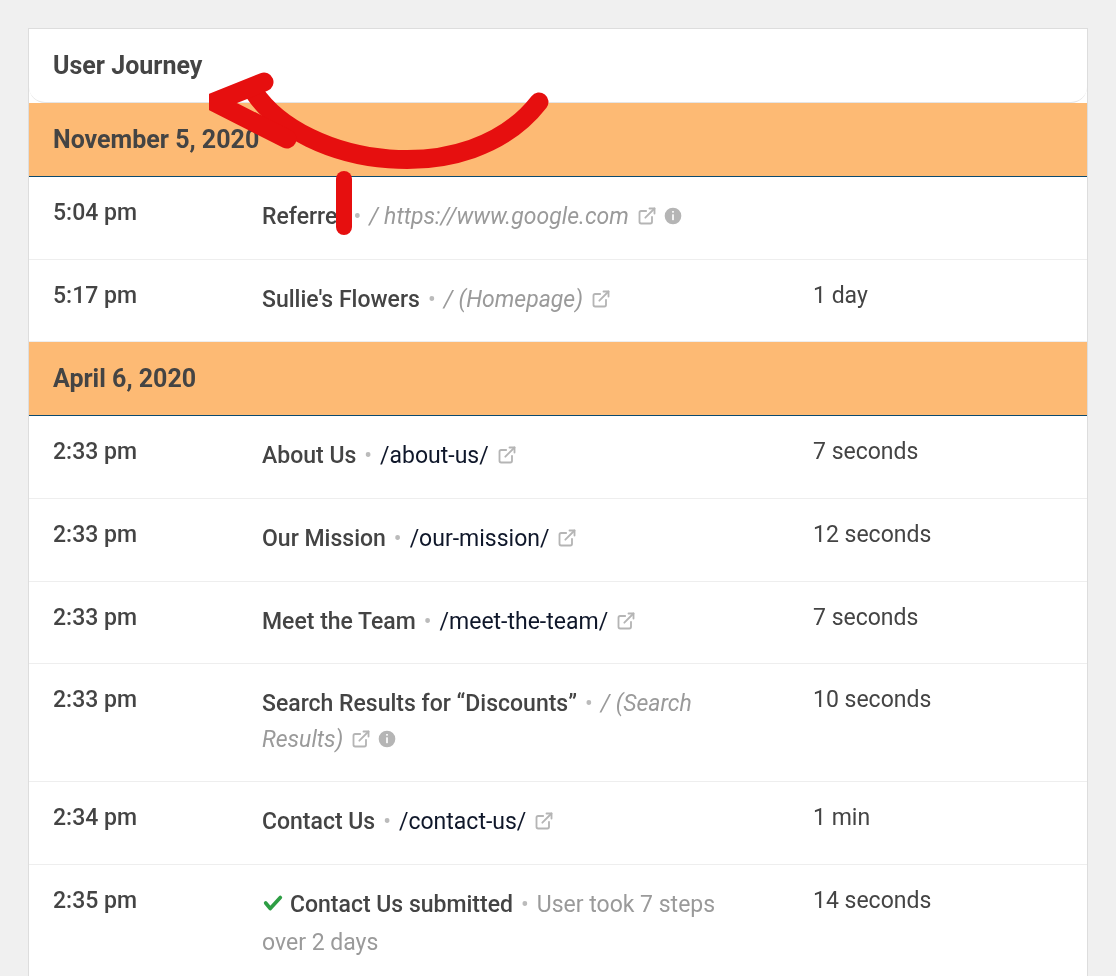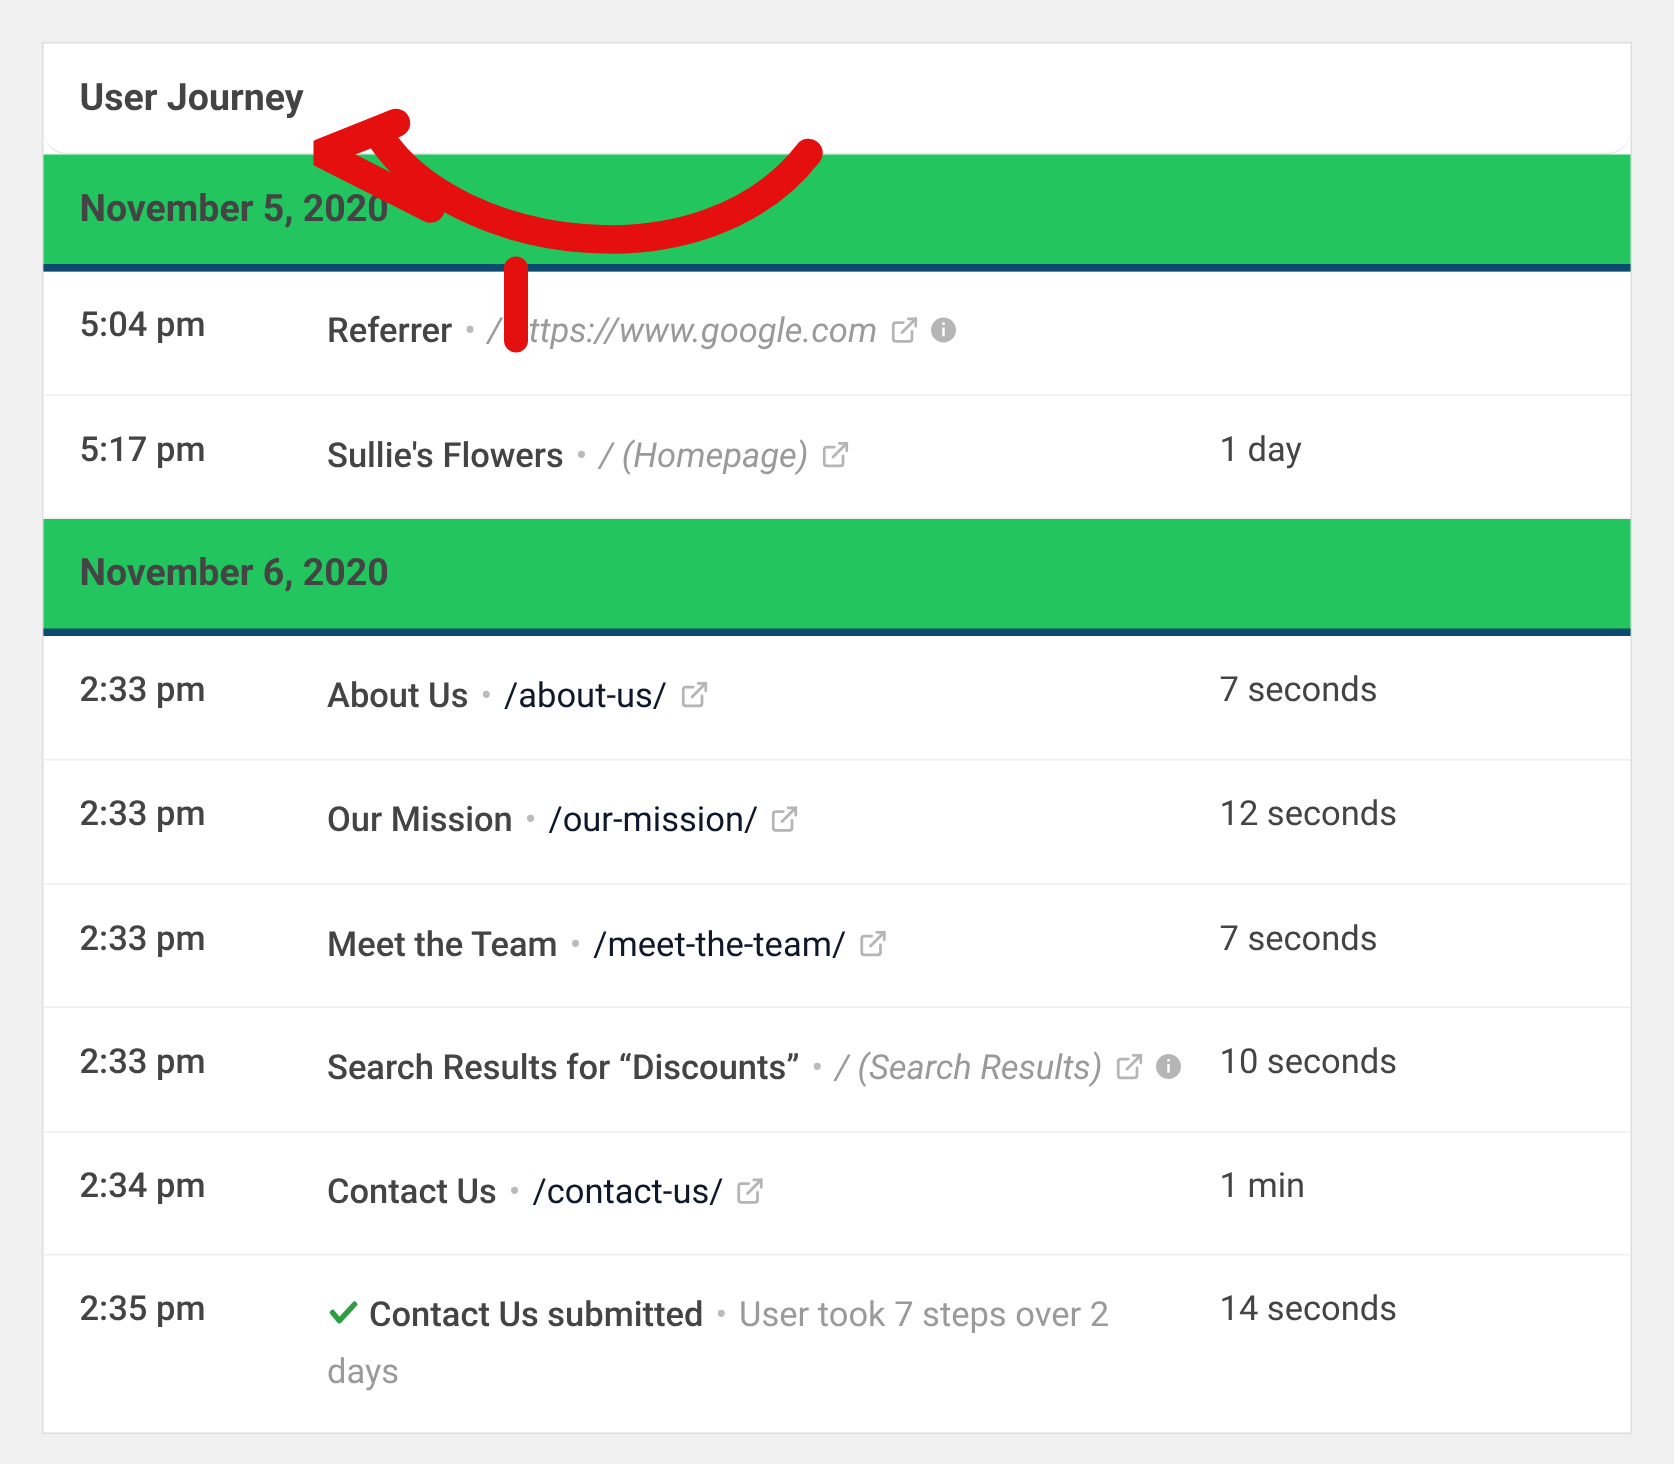--- a/index.html
+++ b/index.html
@@ -23,33 +23,34 @@
       padding: 22px 24px;
       border-bottom: 1px solid #e5e5e5;
       border-radius: 16px;
     }
     .panel-header-title {
       font-size: 25px;
       font-weight: 700;
       color: #444;
     }
     .date-header {
-      background: #22c55e;
+      background: #fdba74;
       padding: 22px 24px;
       font-size: 25px;
       font-weight: 700;
       color: #444;
-      border-bottom: 5px solid #0c4a6e;
+      border-bottom: 1px solid #0c4a6e;
     }
     .entry {
       display: flex;
       padding: 22px 24px;
       border-bottom: 1px solid #eee;
       align-items: flex-start;
       font-size: 23px;
+      gap: 44px;
     }
     .entry:last-child {
       border-bottom: none;
     }
     .col-time {
       flex: 0 0 165px;
       color: #444;
       font-weight: 500;
     }
     .col-main {
@@ -130,21 +131,21 @@
       </div>
       <div class="entry">
         <div class="col-time">5:17 pm</div>
         <div class="col-main"><span class="title">Sullie's Flowers</span><span class="sep">•</span><span class="path-italic">/ </span><span class="path-italic">(Homepage)</span><span class="icon-ext"><svg width="20" height="20" viewBox="0 0 24 24" fill="none" stroke="currentColor" stroke-width="2.2" stroke-linecap="round" stroke-linejoin="round">
               <path d="M18 13v6a2 2 0 0 1-2 2H5a2 2 0 0 1-2-2V8a2 2 0 0 1 2-2h6"></path>
               <polyline points="15 3 21 3 21 9"></polyline>
               <line x1="10" y1="14" x2="21" y2="3"></line>
             </svg></span></div>
         <div class="col-duration">1 day</div>
       </div>
-      <div class="date-header">November 6, 2020</div>
+      <div class="date-header">April 6, 2020</div>
       <div class="entry">
         <div class="col-time">2:33 pm</div>
         <div class="col-main"><span class="title">About Us</span><span class="sep">•</span><span class="path">/about-us/</span><span class="icon-ext"><svg width="20" height="20" viewBox="0 0 24 24" fill="none" stroke="currentColor" stroke-width="2.2" stroke-linecap="round" stroke-linejoin="round">
               <path d="M18 13v6a2 2 0 0 1-2 2H5a2 2 0 0 1-2-2V8a2 2 0 0 1 2-2h6"></path>
               <polyline points="15 3 21 3 21 9"></polyline>
               <line x1="10" y1="14" x2="21" y2="3"></line>
             </svg></span></div>
         <div class="col-duration">7 seconds</div>
       </div>
       <div class="entry">

